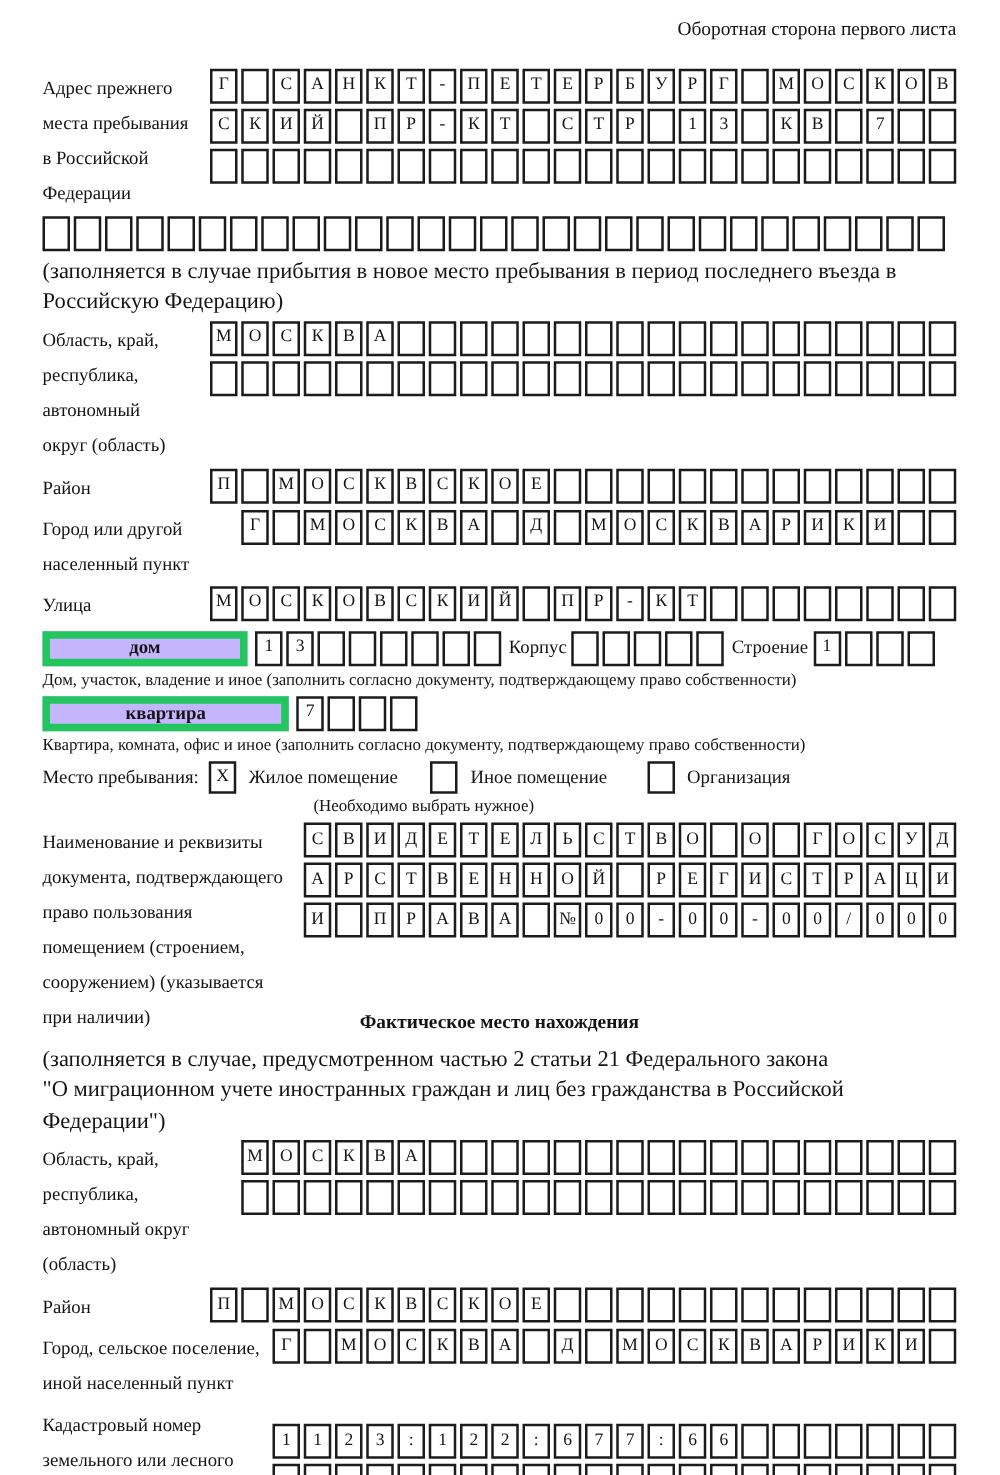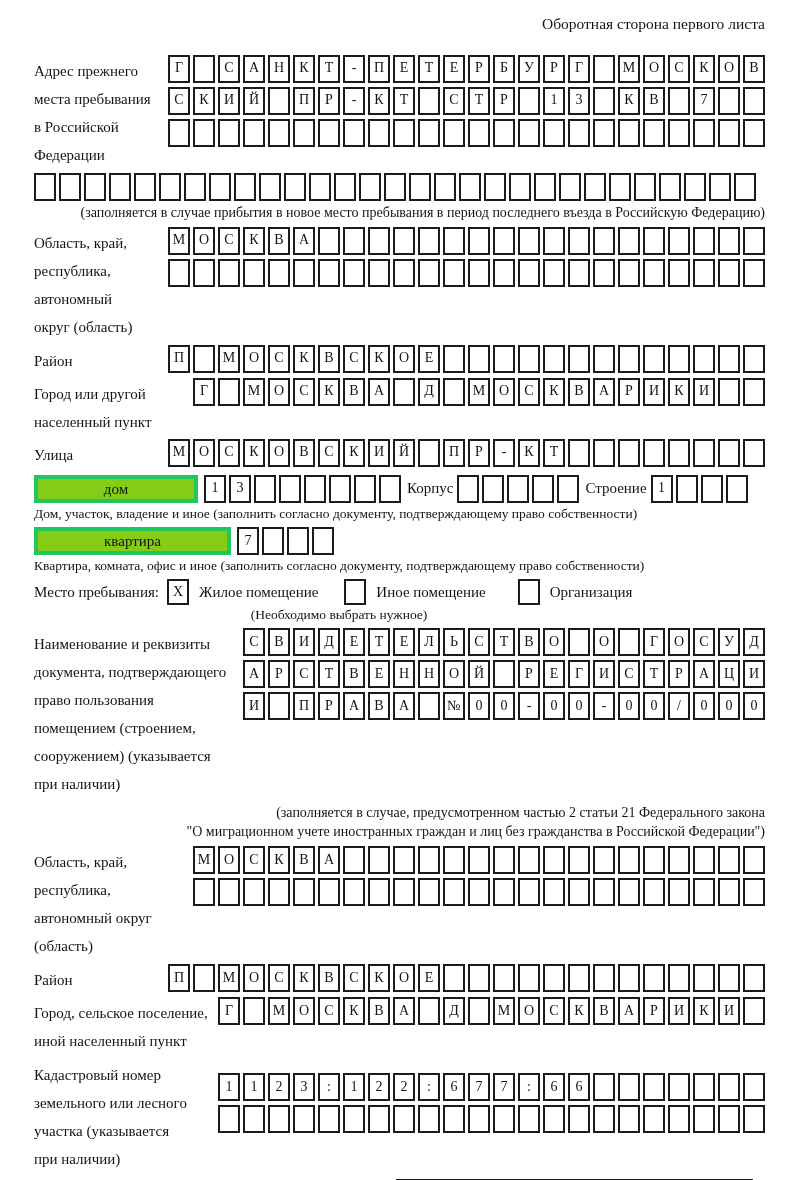--- a/index.html
+++ b/index.html
@@ -14,26 +14,26 @@
   .row { display:flex; align-items:flex-start; }
   .lbl { flex:1; min-width:0; white-space:pre-line; line-height:28px; padding-top:2px; }
   .cells { display:flex; }
   .cells-col { display:flex; flex-direction:column; gap:4px; align-items:flex-end; }
   .cell {
     width:22px; height:28px; border:2px solid #1b1b1b; margin-right:3px;
     display:flex; align-items:center; justify-content:center;
     font-size:14px; background:#fff; flex:0 0 auto;
   }
   .cell:last-child { margin-right:0; }
-  .note { font-size:14px; text-align:right; margin-top:3px; }
+  .note { font-size:18px; text-align:left; margin-top:3px; }
   .note-left { font-size:13.5px; text-align:left; margin-top:2px; }
   .sec-title { font-weight:bold; font-size:16px; text-align:center; margin-top:5px; } .mt3{margin-top:3px;} .mt4{margin-top:4px;} .mt6{margin-top:6px;} .mt20{margin-top:20px;}
   .widebox {
-    height:28px; border:4px solid #22c55e; display:flex; align-items:center; justify-content:center;
-    font-size:15px; background:#84cc16; flex:0 0 auto;
+    height:28px; border:6px solid #22c55e; display:flex; align-items:center; justify-content:center;
+    font-size:15px; background:#c4b5fd; flex:0 0 auto;font-weight:bold;
   }
   .house-box { width:164px; margin-right:6px; }
   .apt-box { width:197px; margin-right:6px; }
   .inline-lbl { padding:3px 4px 0 6px; flex:0 0 auto; }
   .stay-row { display:flex; align-items:center; margin-top:4px; }
   .stay-opt { display:flex; align-items:center; }
   .stay-cell { width:22px; height:26px; }
   .stay-lbl { padding:0 0 0 7px; }
   .stay-note { font-size:13.5px; margin:1px 0 0 95px; width:420px; text-align:center; }
   .fact-title { font-weight:bold; font-size:15.5px; text-align:center; margin-top:-20px; }
@@ -448,20 +448,21 @@
           <span class="cell">0</span>
           <span class="cell">0</span>
           <span class="cell">/</span>
           <span class="cell">0</span>
           <span class="cell">0</span>
           <span class="cell">0</span>
         </div>
     </div>
   </div>
 
+  <div class="fact-title">Фактическое место нахождения</div>
   <div class="note" style="margin-top:6px;">(заполняется в случае, предусмотренном частью 2 статьи 21 Федерального закона</div>
   <div class="note" style="margin-top:0;">"О миграционном учете иностранных граждан и лиц без гражданства в Российской Федерации")</div>
 
   <div class="row mt4">
     <div class="lbl">Область, край,
 республика,
 автономный округ
 (область)</div>
     <div class="cells-col">
       <div class="cells">

